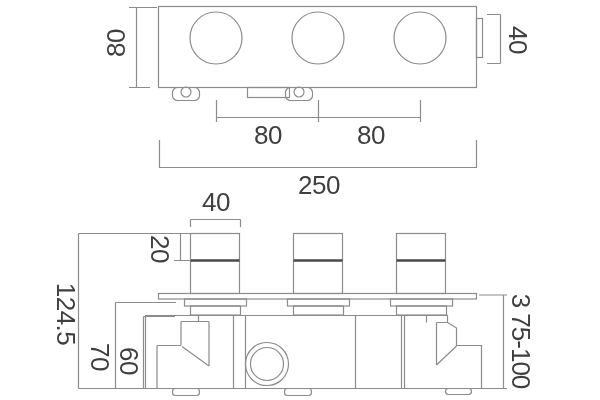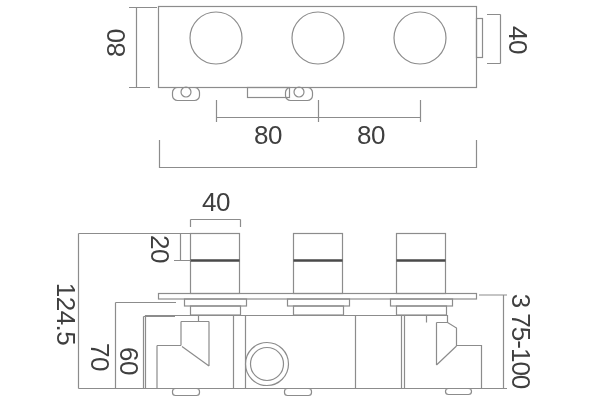--- a/index.html
+++ b/index.html
@@ -137,20 +137,21 @@
   </svg>
 
   <div class="dim-label rot-ccw" style="left:116px;top:43px;">80</div>
 
   <div class="dim-label rot-cw" style="left:518px;top:40px;">40</div>
 
   <div class="dim-label" style="left:268px;top:135px;">80</div>
 
   <div class="dim-label" style="left:371px;top:135px;">80</div>
 
+  <div class="dim-label" style="left:319px;top:185px;">250</div>
 
   <div class="dim-label" style="left:216px;top:202px;">40</div>
 
   <div class="dim-label rot-cw" style="left:160px;top:249px;">20</div>
 
   <div class="dim-label rot-cw" style="left:66px;top:314px;">124.5</div>
 
   <div class="dim-label rot-cw" style="left:100px;top:357px;">70</div>
 
   <div class="dim-label rot-cw" style="left:129px;top:361px;">60</div>

